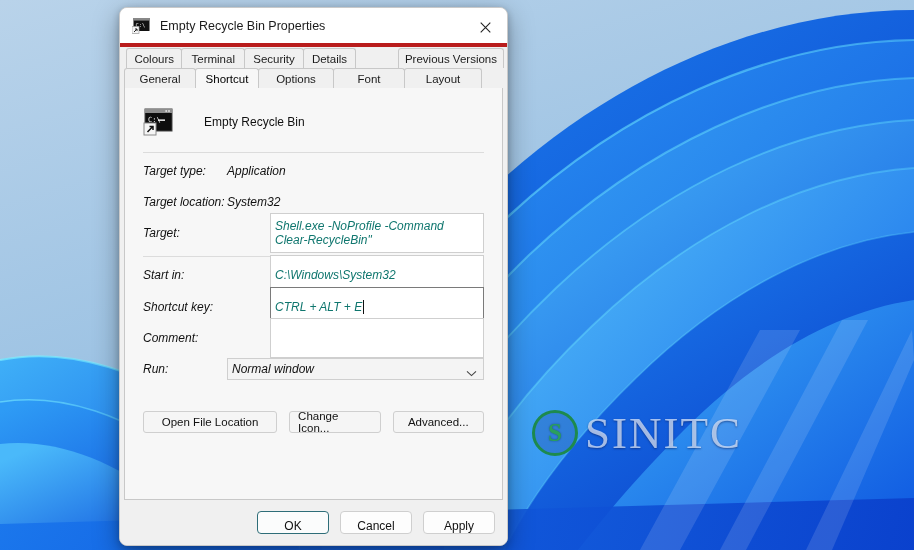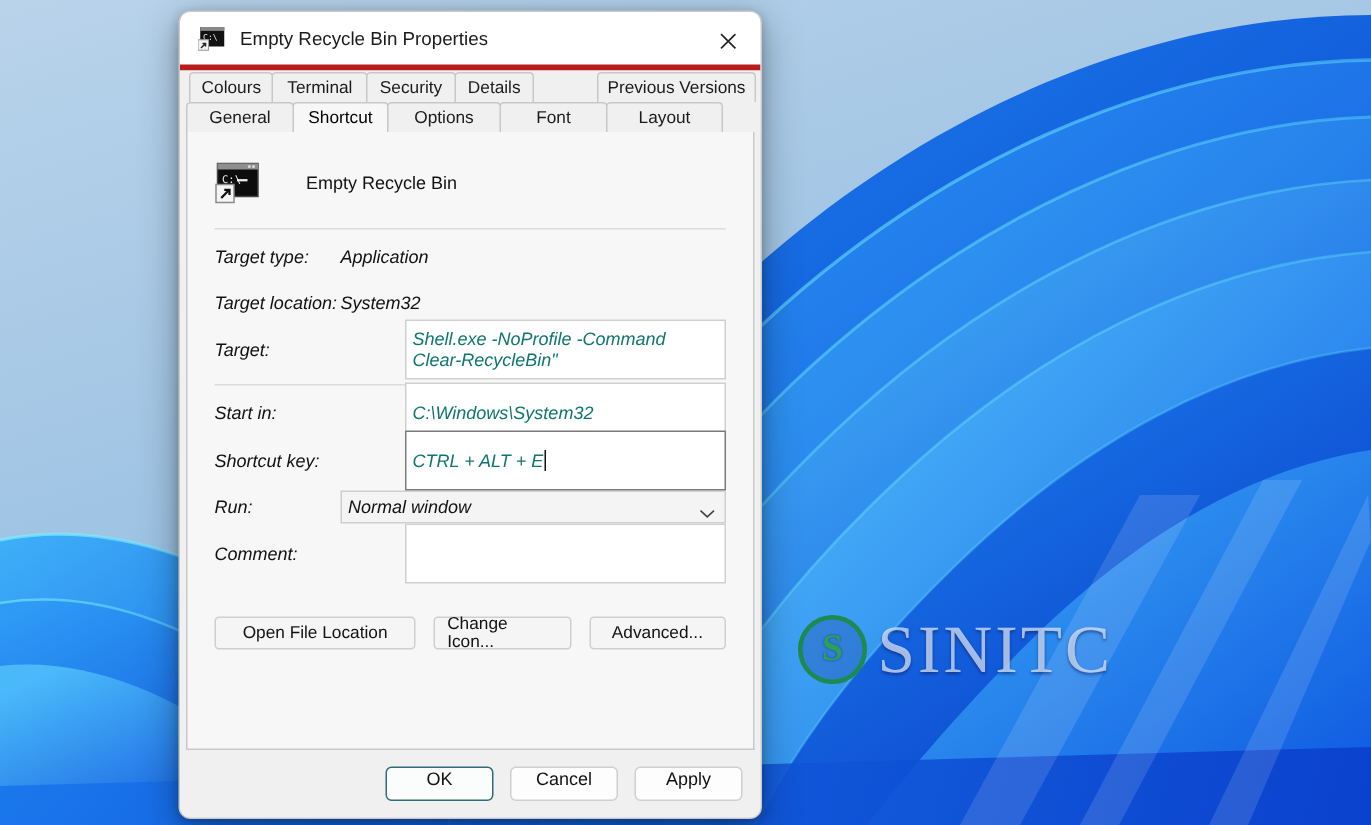--- a/index.html
+++ b/index.html
@@ -166,21 +166,21 @@
   #footer {
     flex:0 0 auto; height:45px;
     display:flex; align-items:center; justify-content:flex-end;
     gap:11px; padding:0 12px 0 0;
     background:#f0f0f0;
   }
   .fbtn {
     width:72px; height:23px;
     background:#fdfdfd; border:1px solid #cfcfcf; border-radius:4px;
     font-size:12px; color:#111;
-    display:flex; align-items:flex-start; justify-content:center;
+    display:flex; align-items:flex-end; justify-content:center;
     cursor:default;
   }
   .fbtn.default { border:1px solid #2e6d78; background:#fbfcfc; }
 </style>
 </head>
 <body>
 
 <div id="wallpaper">
   <svg viewBox="0 0 914 550" xmlns="http://www.w3.org/2000/svg" preserveAspectRatio="none">
     <defs>
@@ -361,36 +361,36 @@
 
     <div class="frow tall">
       <div class="flabel">Shortcut key:</div>
       <div class="finput focused">
           <span>CTRL + ALT + E</span>
           <span class="caret"></span>
         </div>
     </div>
 
     <div class="frow">
+      <div class="flabel">Comment:</div>
+      <div class="finput">
+          <span></span>
+        </div>
+    </div>
+
+    <div class="frow">
       <div class="flabel">Run:</div>
       <div class="fselect">
         <span>Normal window</span>
         <span class="chev">
           <svg viewBox="0 0 11 7" width="11" height="7" xmlns="http://www.w3.org/2000/svg">
             <path d="M1,1.4 L5.5,5.6 L10,1.4" stroke="#444" stroke-width="1.1" fill="none"></path>
           </svg>
         </span>
       </div>
-    </div>
-
-    <div class="frow">
-      <div class="flabel">Comment:</div>
-      <div class="finput">
-          <span></span>
-        </div>
     </div>
 
     <div id="btnrow">
       <div class="pbtn b-openloc">
           <span>Open File Location</span>
         </div>
       <div class="pbtn b-chicon">
           <span>Change Icon...</span>
         </div>
       <div class="pbtn b-adv">

